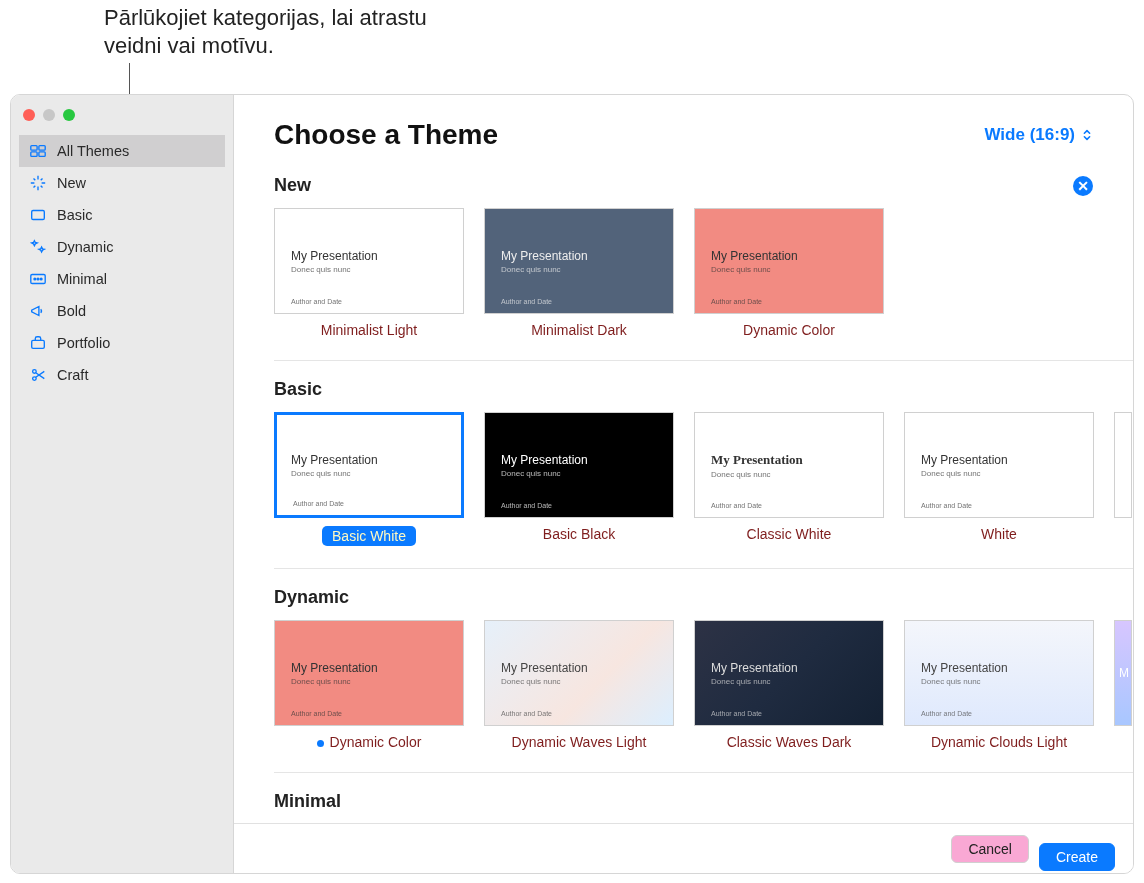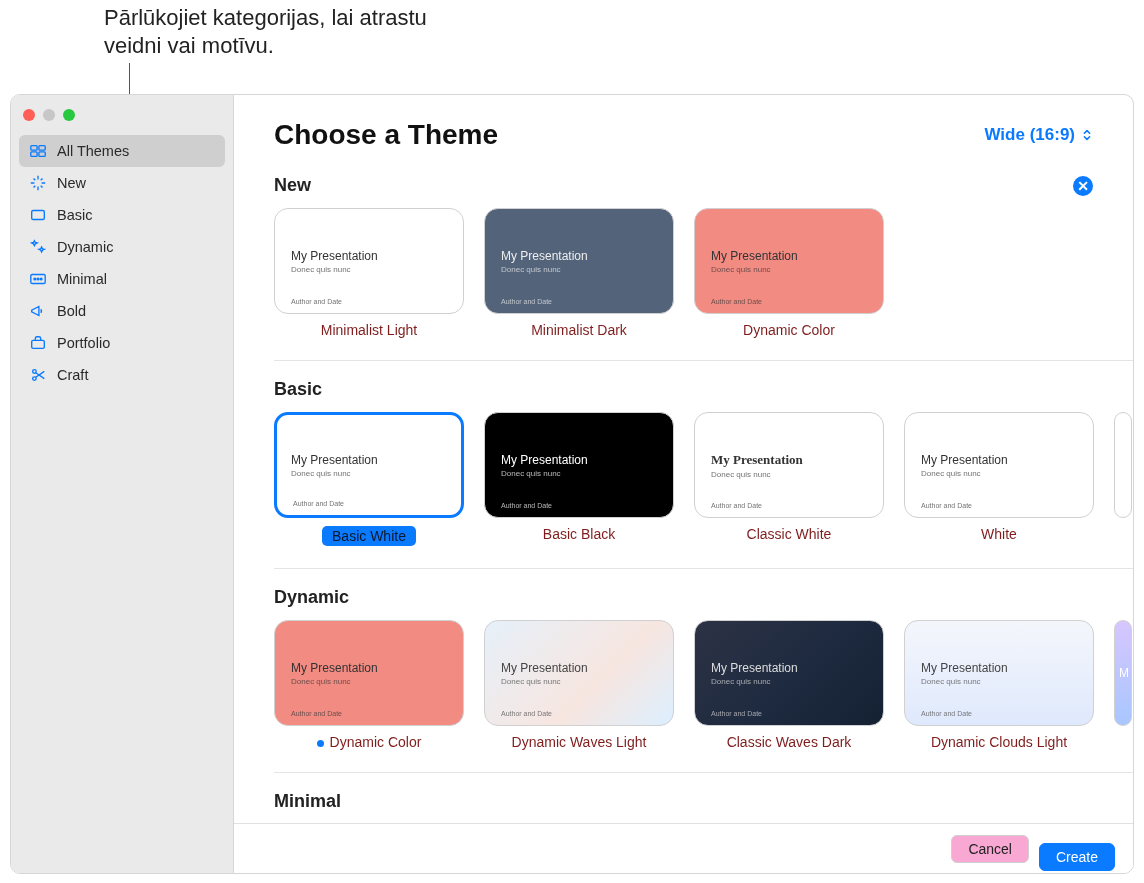--- a/index.html
+++ b/index.html
@@ -58,21 +58,21 @@
   .tl-close { background: #ff5f57; }
   .tl-min { background: #c7c7c7; }
   .tl-max { background: #28c840; }
   .sidebar-items { padding: 0 8px; }
   .sidebar-item {
     display: flex;
     align-items: center;
     gap: 10px;
     height: 32px;
     padding: 0 10px;
-    border-radius: 6px;
+    border-radius: 0;
     font-size: 14.5px;
     color: #2a2a2a;
     cursor: pointer;
   }
   .sidebar-item.active {
     background: #d0cfd0;
   }
   .sidebar-icon {
     width: 18px; height: 18px;
     display: flex; align-items: center; justify-content: center;
@@ -141,21 +141,21 @@
   }
   .thumb-item {
     display: flex;
     flex-direction: column;
     align-items: center;
     cursor: pointer;
   }
   .thumb {
     width: 190px;
     height: 106px;
-    border-radius: 14px;
+    border-radius: 0;
     border: 1px solid #d0d0d0;
     position: relative;
     overflow: hidden;
     display: flex;
     flex-direction: column;
     justify-content: center;
     padding: 0 16px;
   }
   .thumb.selected {
     border: 3px solid #0a7aff;
@@ -164,21 +164,21 @@
   .thumb .t-title { font-size: 12px; font-weight: 500; }
   .thumb .t-sub { font-size: 8px; opacity: 0.7; margin-top: 2px; }
   .thumb .t-foot { font-size: 7px; opacity: 0.7; position: absolute; bottom: 8px; left: 16px; }
   .thumb-label {
     margin-top: 8px;
     font-size: 14px;
     color: #7f1d1d;
   }
   .thumb-label.pill {
     background: #0a7aff;
-    color: #0f172a;
+    color: #fef9c3;
     padding: 2px 10px;
     border-radius: 5px;
     font-weight: 500;
   }
   .thumb-label .dot {
     display:inline-block; width:7px; height:7px; border-radius:50%;
     background:#0a7aff; margin-right:6px; vertical-align: middle;
   }
   
   .bg-white { background: #fff; color:#333; }

